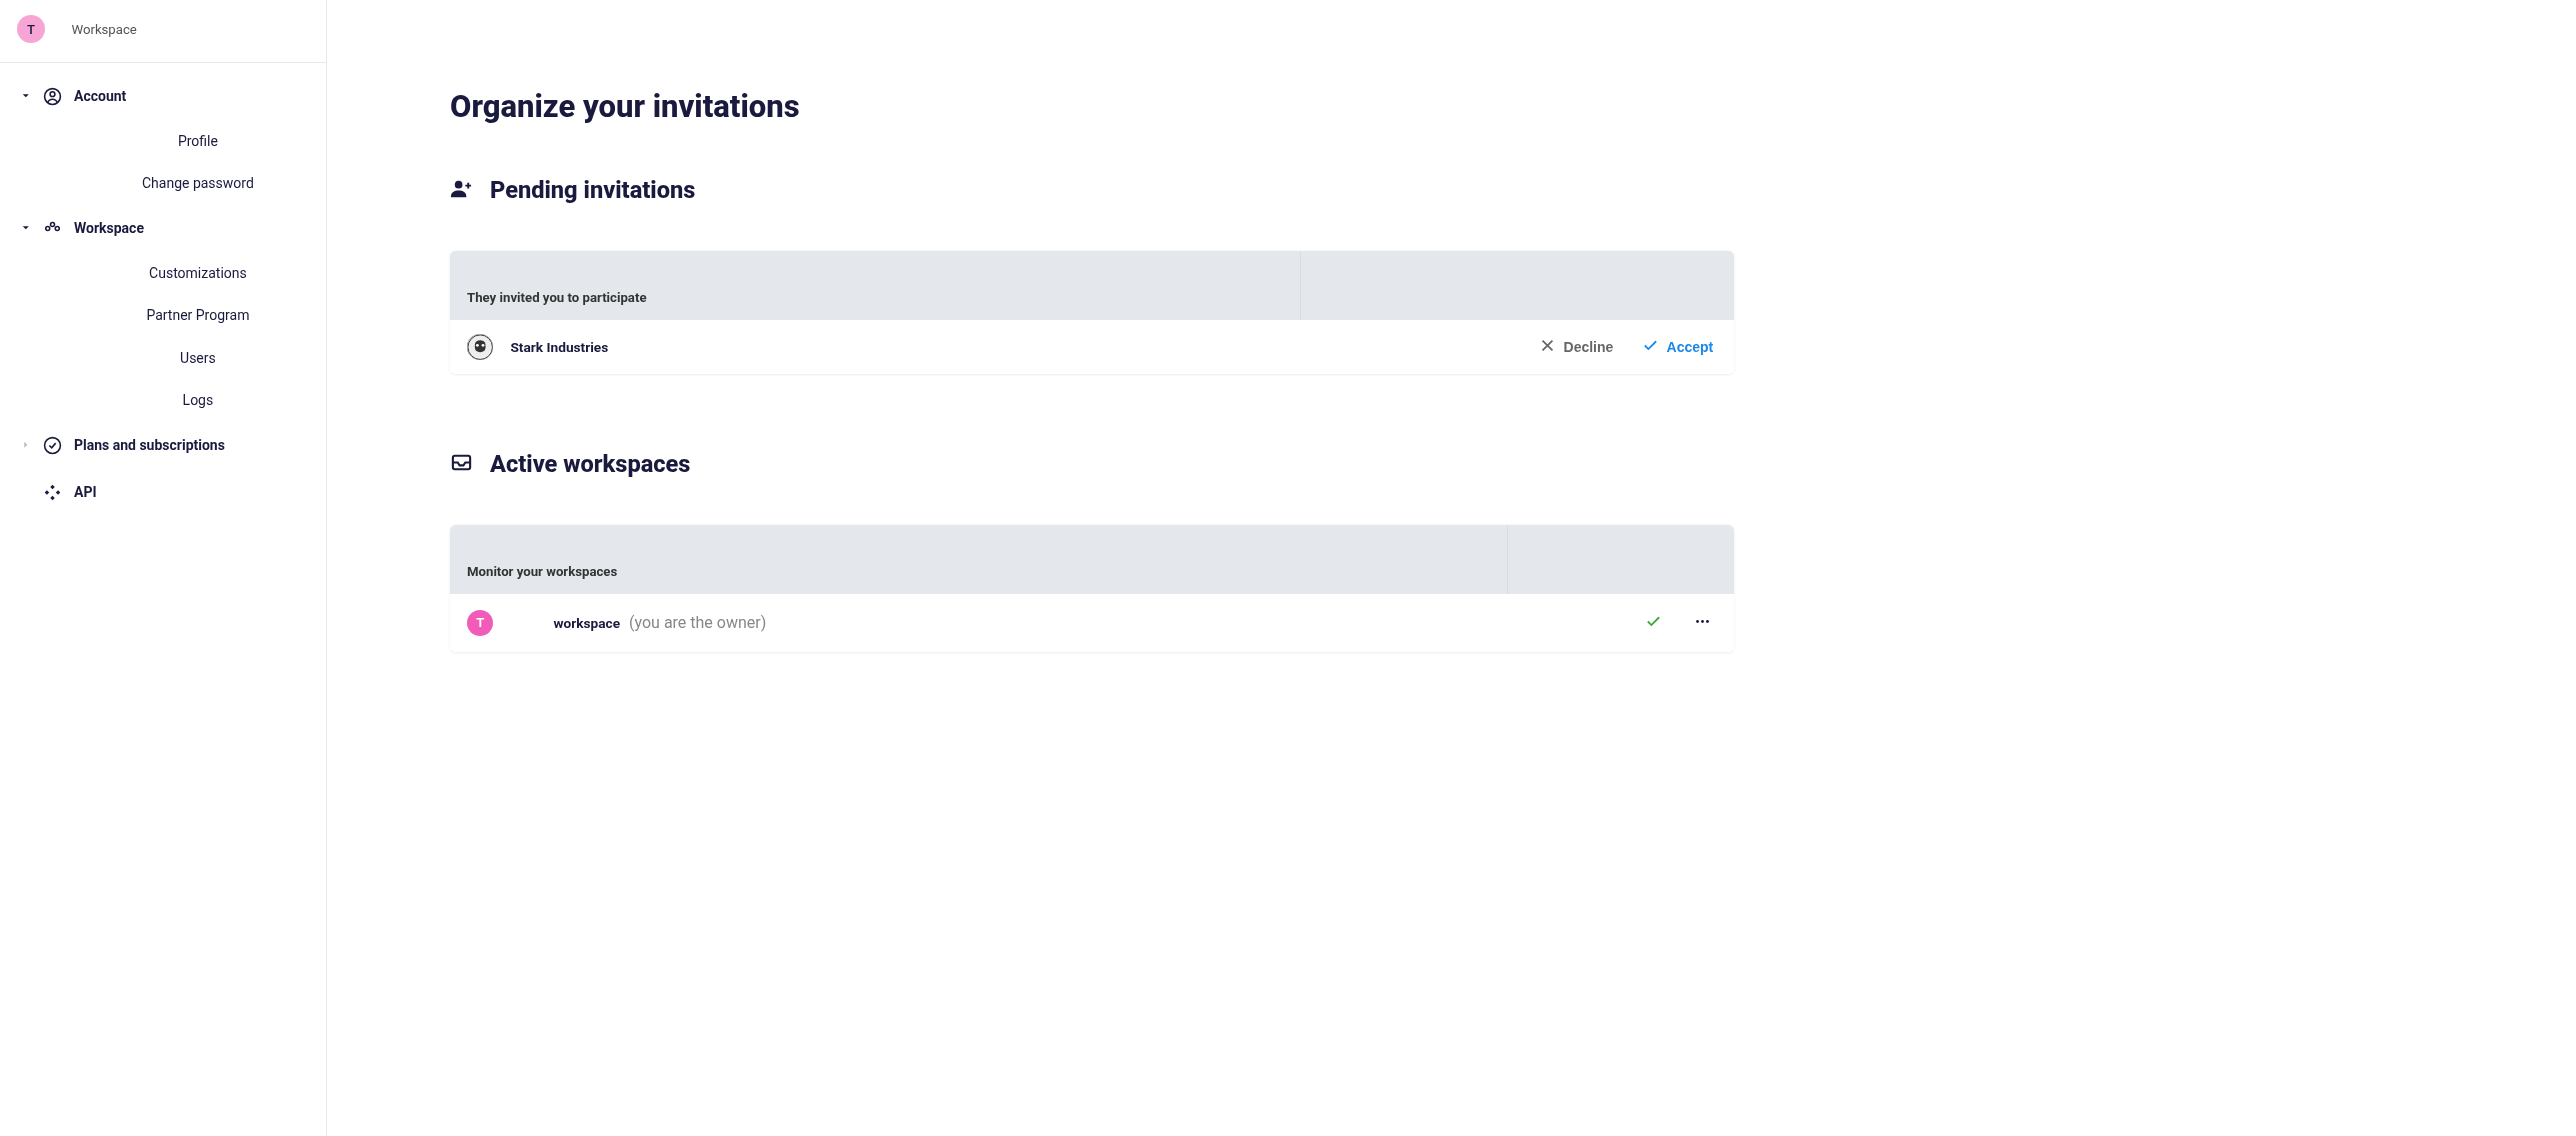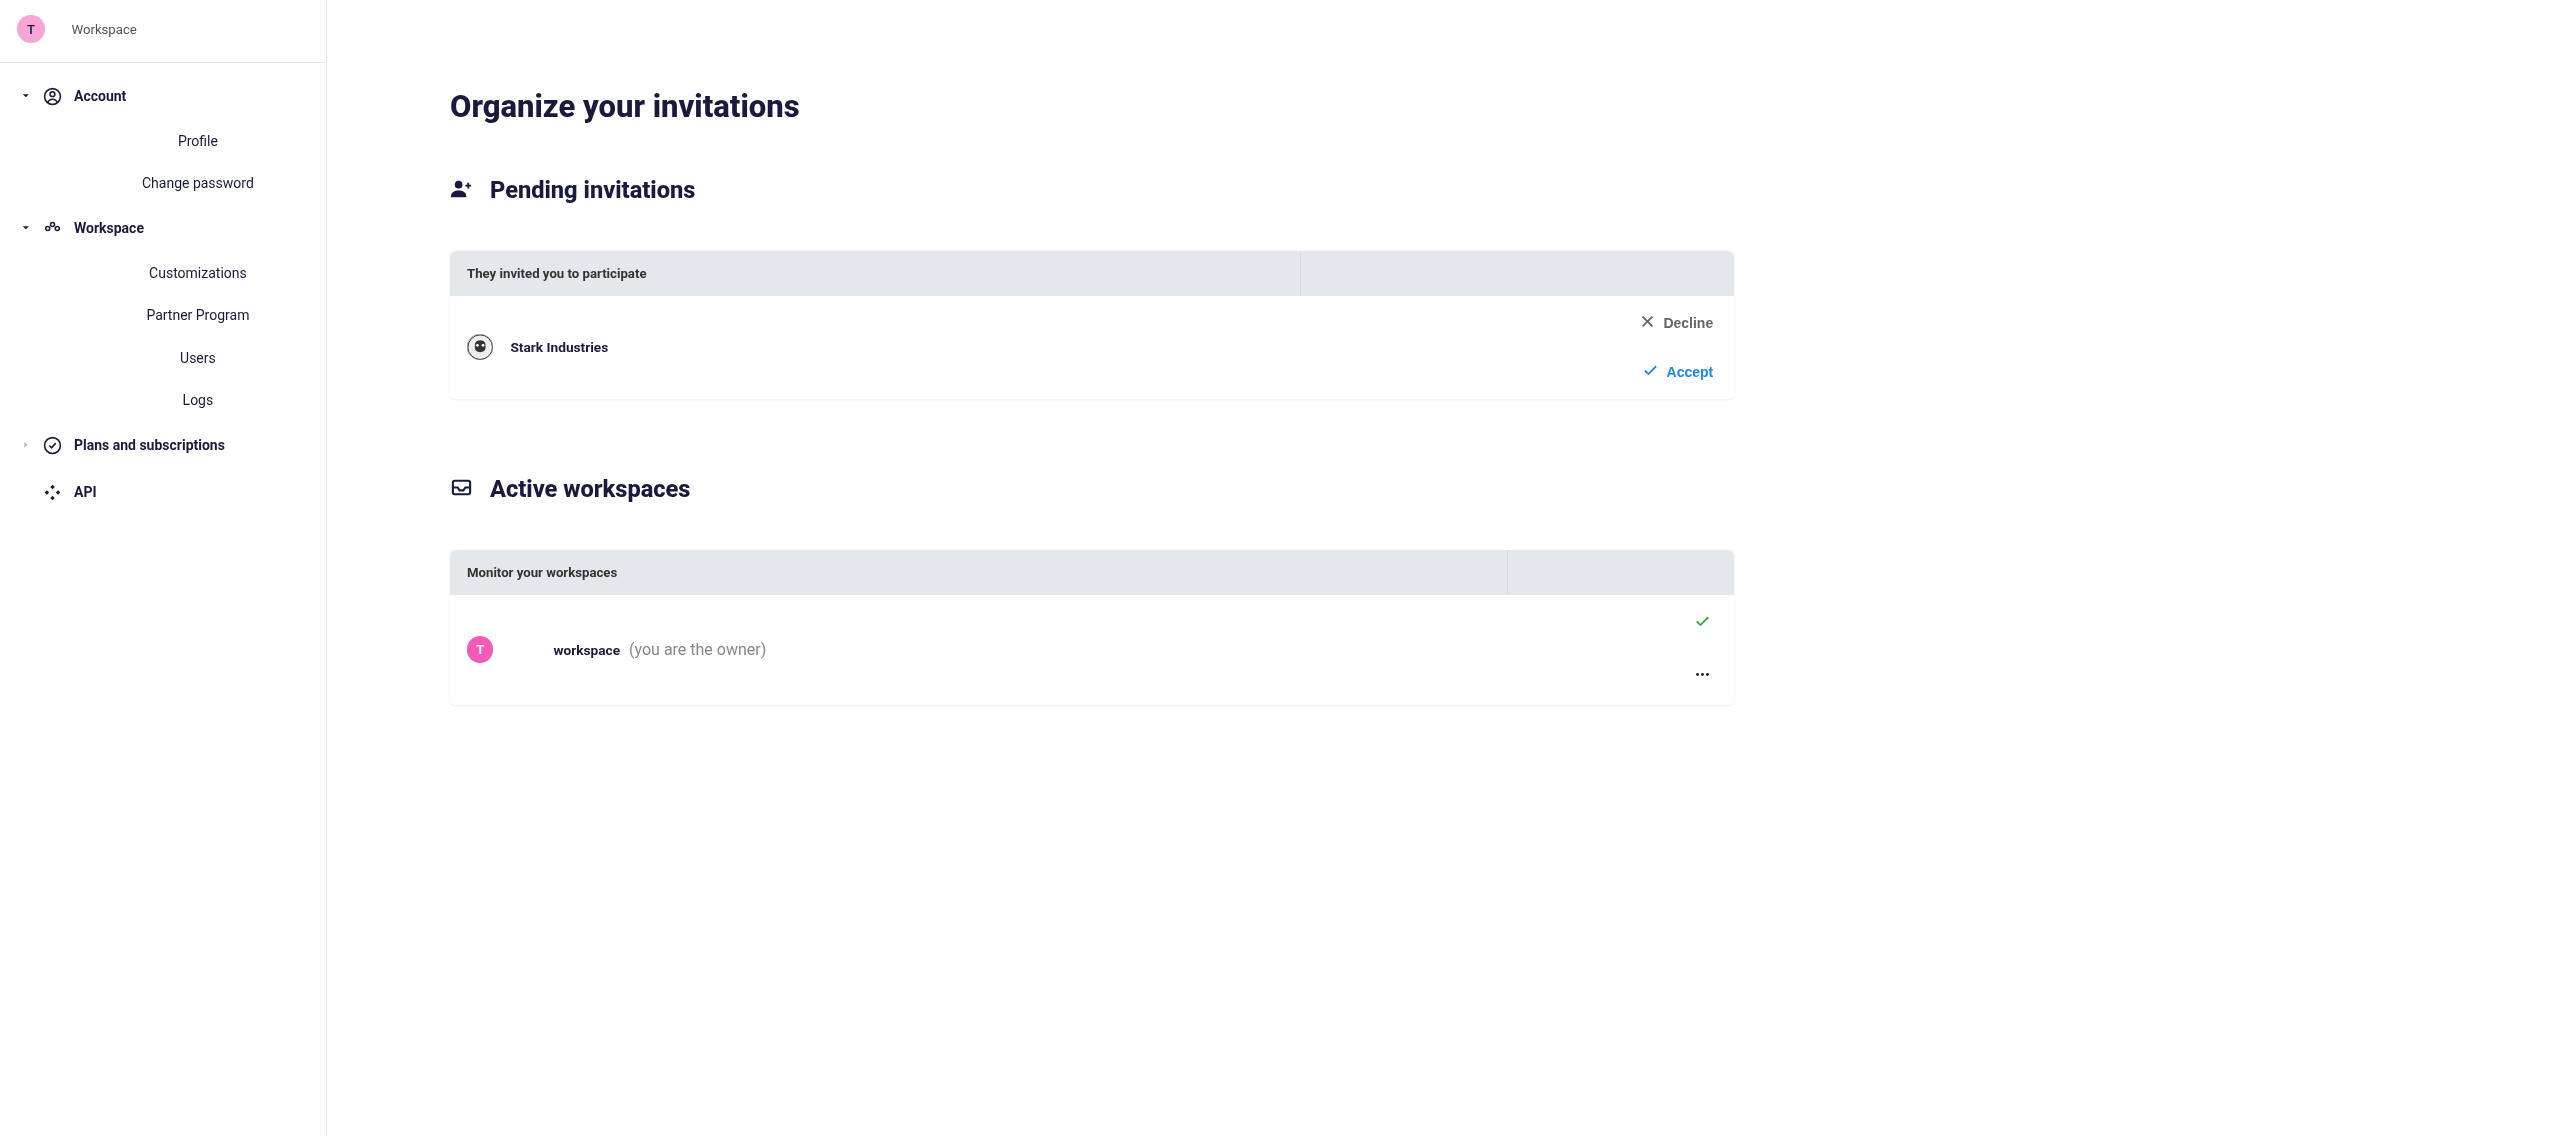--- a/index.html
+++ b/index.html
@@ -143,21 +143,21 @@
   .card-header {
     display: flex;
     background: #e4e8ec;
   }
   .card-header-cell {
     padding: 15px 17px;
     font-weight: 700;
     font-size: 13.2px;
     color: #333;
   }
-  .card-header-cell.main-col { flex: 1; }
+  .card-header-cell.main-col { flex: 1; margin-top: 24px; }
   .card-header-cell.actions-col { width: 227px; border-left: 0.9px solid #d8dce0; }
   .card-header-cell.actions-col-wide { width: 434px; border-left: 0.9px solid #d8dce0; }
   .card-row {
     display: flex;
     align-items: center;
     padding: 13.2px 17px;
     background: #fff;
   }
   .row-avatar {
     width: 26.4px;
@@ -180,23 +180,22 @@
   }
   .row-sublabel {
     font-size: 16px;
     color: #888;
     margin-left: 5.7px;
     font-weight: 400;
   }
   .row-spacer { flex: 1; }
   .row-actions {
     display: flex;
-    align-items: flex-end;
+    align-items: center;
     gap: 21px;
-    flex-direction: column;
   }
   .action-btn {
     display: flex;
     align-items: center;
     gap: 7.6px;
     background: none;
     border: none;
     cursor: pointer;
     font-size: 14px;
     font-weight: 700;

